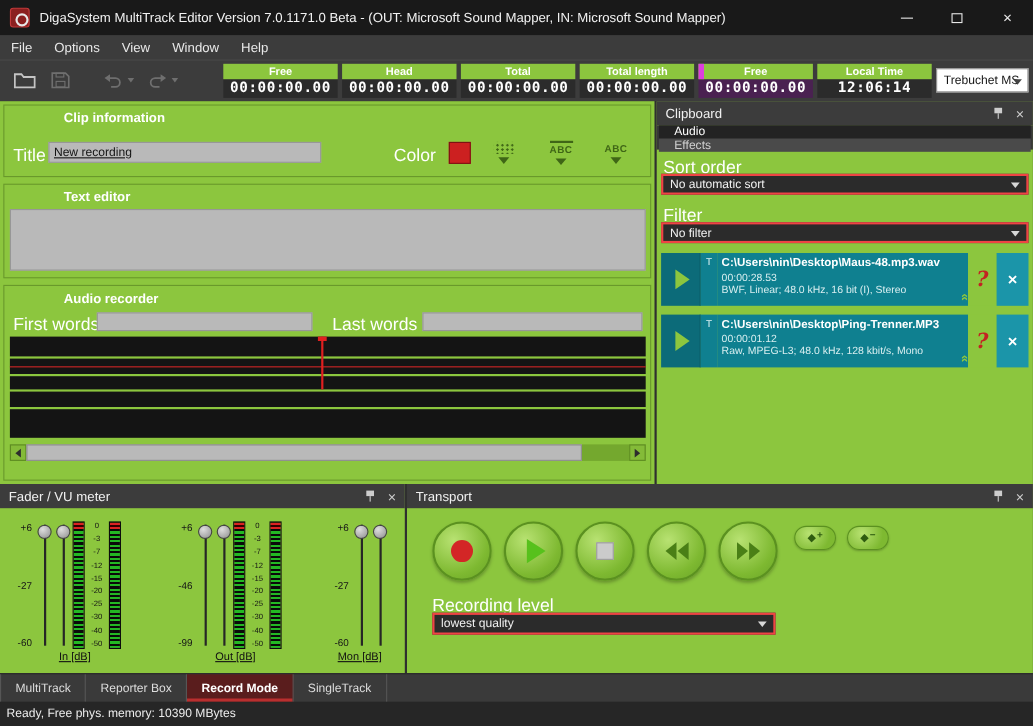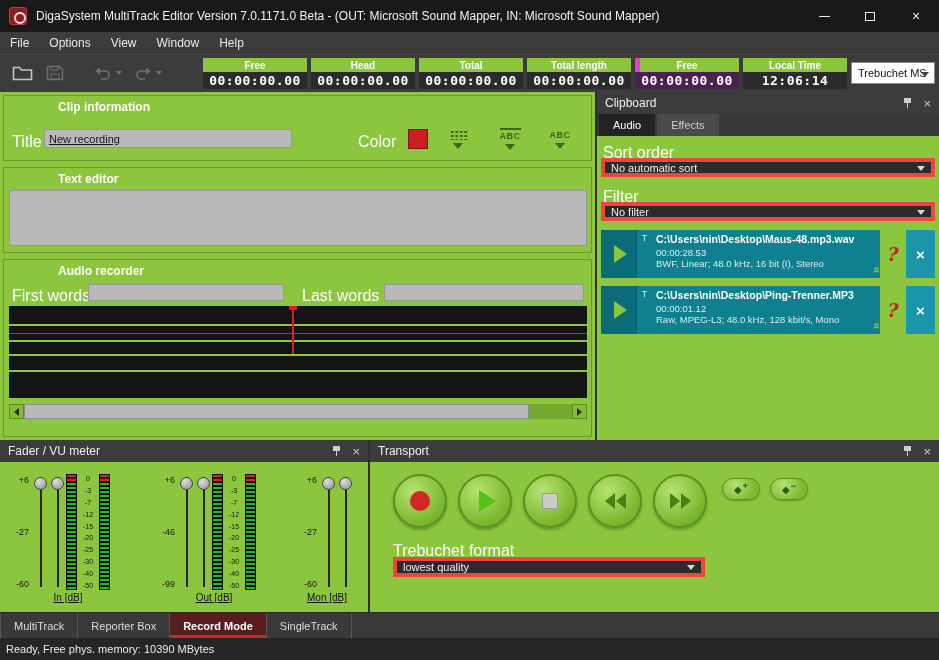--- a/index.html
+++ b/index.html
@@ -67,24 +67,24 @@
   .sb-thumb { width:505px; height:15px; background:#b9b9b9; border:1px solid #8d8d8d; }
 
   
   .clipboard-panel { position:absolute; left:597px; top:0; width:342px; height:348px; background:#8cc63e; }
   .dock-header { position:absolute; left:0; top:0; width:100%; height:22px; background:#3c3c3c; color:#f0f0f0; font-size:12px; display:flex; align-items:center; padding:0 8px; }
   .dock-icons { margin-left:auto; display:flex; align-items:center; gap:11px; }
   .pin { width:9px; height:11px; position:relative; display:inline-block; }
   .pin::before { content:""; position:absolute; left:1px; top:0; width:7px; height:5px; background:#cdcdcd; }
   .pin::after { content:""; position:absolute; left:4px; top:5px; width:1px; height:5px; background:#cdcdcd; }
   .dock-close { color:#cdcdcd; font-size:13px; line-height:1; }
-  .tabstrip { position:absolute; left:0; top:22px; width:100%; height:22px; background:#383838; display:flex; align-items:stretch; padding-left:2px; }
+  .tabstrip { position:absolute; left:0; top:22px; width:100%; height:22px; background:#383838; display:flex; align-items:stretch; padding-left:2px;flex-direction:column; }
   .tab { padding:0 14px; display:flex; align-items:center; font-size:11px; color:#cfcfcf; background:#4a4a4a; margin-right:2px; }
   .tab.active { background:#232323; color:#fff; }
-  .dark-combo { position:absolute; background:#2b2b2b; border:4px solid #ef4444; color:#f0f0f0; font-size:11px; display:flex; align-items:center; padding-left:6px; }
+  .dark-combo { position:absolute; background:#2b2b2b; border:2px solid #ef4444; color:#f0f0f0; font-size:11px; display:flex; align-items:center; padding-left:6px; }
   .dark-combo::after { content:""; position:absolute; right:6px; top:50%; margin-top:-2px; border-left:4px solid transparent; border-right:4px solid transparent; border-top:5px solid #d8d8d8; }
 
   .entry { position:absolute; left:4px; width:334px; height:48px; display:flex; }
   .entry-play { width:36px; background:#0c6b79; border-right:1px solid #0a5a66; display:flex; align-items:center; justify-content:center; }
   .entry-play-tri { width:0; height:0; border-left:13px solid #8cc63e; border-top:9px solid transparent; border-bottom:9px solid transparent; margin-left:3px; }
   .entry-t { width:15px; background:#0f8090; color:#dff3f5; font-size:9px; text-align:center; padding-top:3px; }
   .entry-text { flex:1; background:#0f8090; color:#fff; padding:3px 6px 2px 4px; overflow:hidden; position:relative; }
   .entry-path { font-size:10.5px; font-weight:bold; white-space:nowrap; overflow:hidden; }
   .entry-dur { font-size:9.5px; color:#d8eef0; margin-top:2px; }
   .entry-fmt { font-size:9.5px; color:#d8eef0; white-space:nowrap; overflow:hidden; width:96%; }
@@ -442,21 +442,21 @@
           </div>
         </div>
       <div class="pill" style="left:352px">
         <span class="pill-diamond">◆</span>
           <span class="pill-mark">+</span>
       </div>
       <div class="pill" style="left:400px">
         <span class="pill-diamond">◆</span>
           <span class="pill-mark">−</span>
       </div>
-      <div class="green-label" style="left:23px;top:102px">Trebuchet format</div>
+      <div class="green-label" style="left:23px;top:102px">Recording level</div>
       <div class="dark-combo" style="left:23px;top:117px;width:312px;height:20px">
         <span>lowest quality</span>
       </div>
     </div>
   </div>
 
   <div class="modebar">
     <div class="mode-tab">MultiTrack</div>
     <div class="mode-tab">Reporter Box</div>
     <div class="mode-tab active">Record Mode</div>

